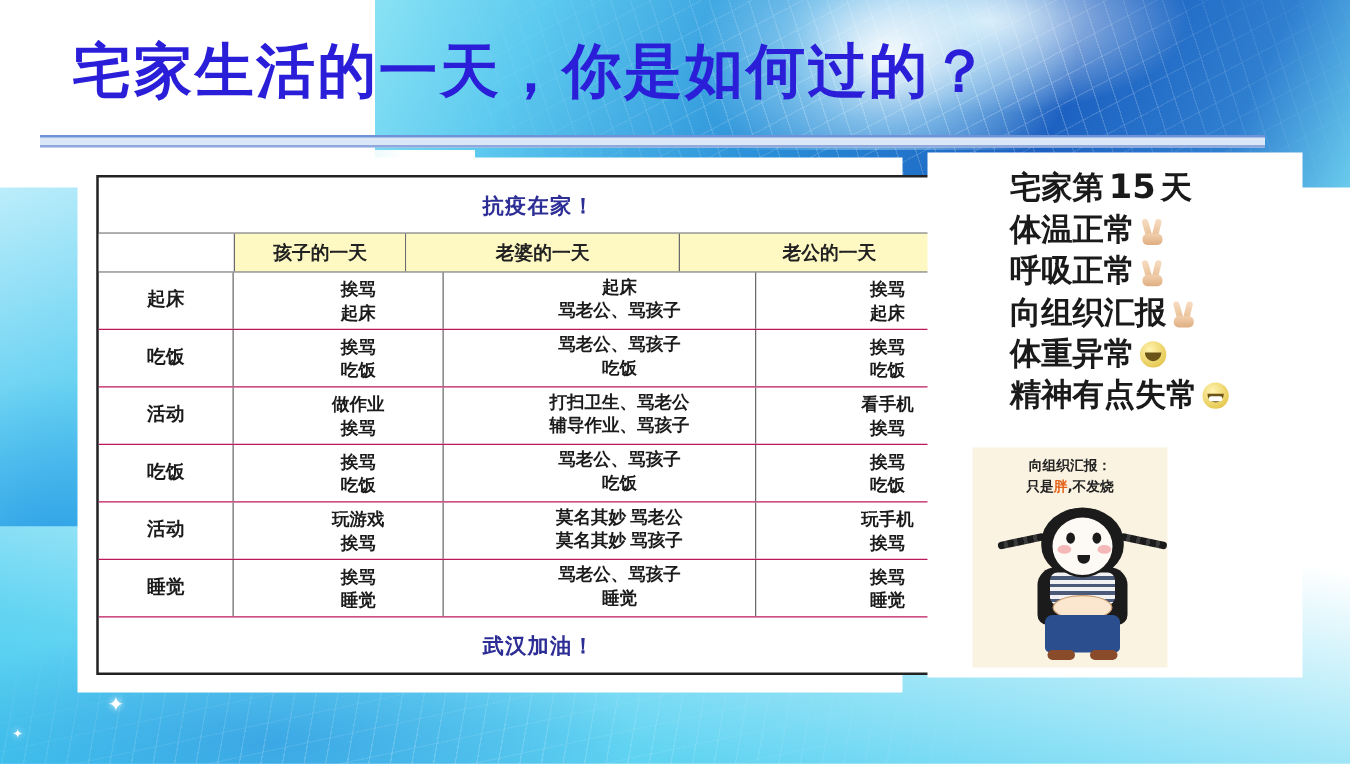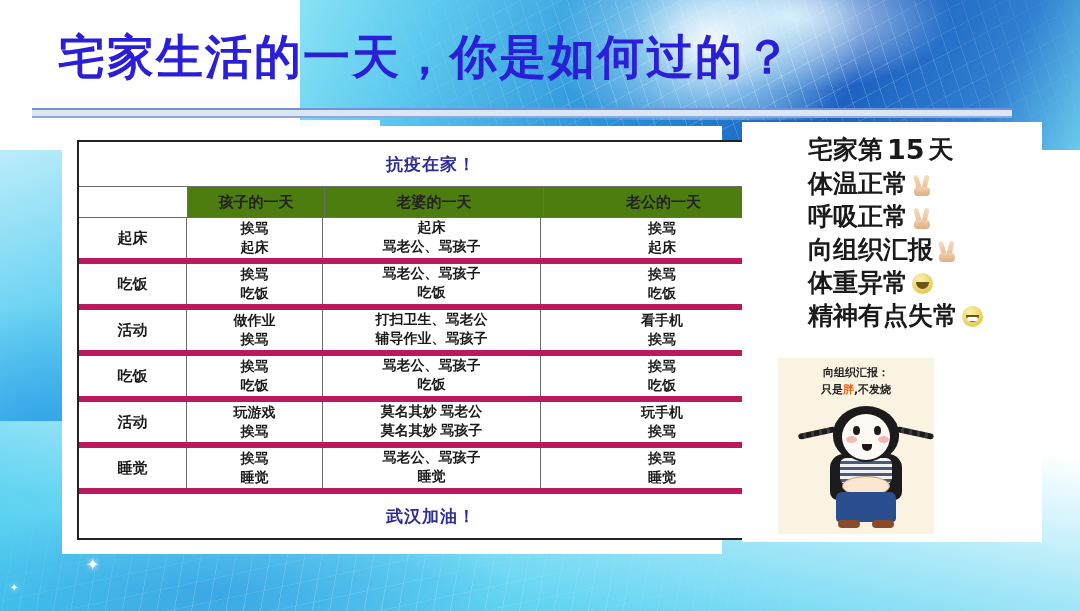--- a/index.html
+++ b/index.html
@@ -83,30 +83,30 @@
     height:44px;flex:0 0 44px;display:flex;align-items:center;justify-content:center;
     border-bottom:1px solid #6b6b6b;
     font-size:17px;font-weight:bold;color:#2d2d96;letter-spacing:1px;
   }
   .tbl-head{
     height:30px;flex:0 0 30px;display:flex;border-bottom:1px solid #6b6b6b;
   }
   .tbl-head .c{
     display:flex;align-items:center;justify-content:center;
     font-size:15px;font-weight:bold;color:#222;
-    background:#4d7c0f;border-right:1px solid #6b6b6b;
+    background:#fef9c3;border-right:1px solid #6b6b6b;
   }
   .tbl-head .c:last-child{border-right:none;}
   .tbl-head .c0{background:#ffffff;}
   .c0{flex:0 0 108px;}
   .c1{flex:0 0 136px;}
   .c2{flex:0 0 218px;font-family:Liberation Serif, serif;}
   .c3{flex:1 1 auto;}
   .row{
-    flex:1 1 0;display:flex;border-bottom:6px solid #be185d;min-height:0;
+    flex:1 1 0;display:flex;border-bottom:1px solid #be185d;min-height:0;gap:32px;
   }
   .row .c{
     display:flex;flex-direction:column;align-items:center;justify-content:center;
     border-right:1px solid #6b6b6b;font-size:14px;font-weight:bold;color:#1b1b1b;
     line-height:1.35;text-align:center;padding:2px 3px;box-sizing:border-box;
   }
   .row .c:last-child{border-right:none;}
   .row .c0{font-size:15px;}
   .tbl-foot{
     flex:0 0 44px;display:flex;align-items:center;justify-content:center;

